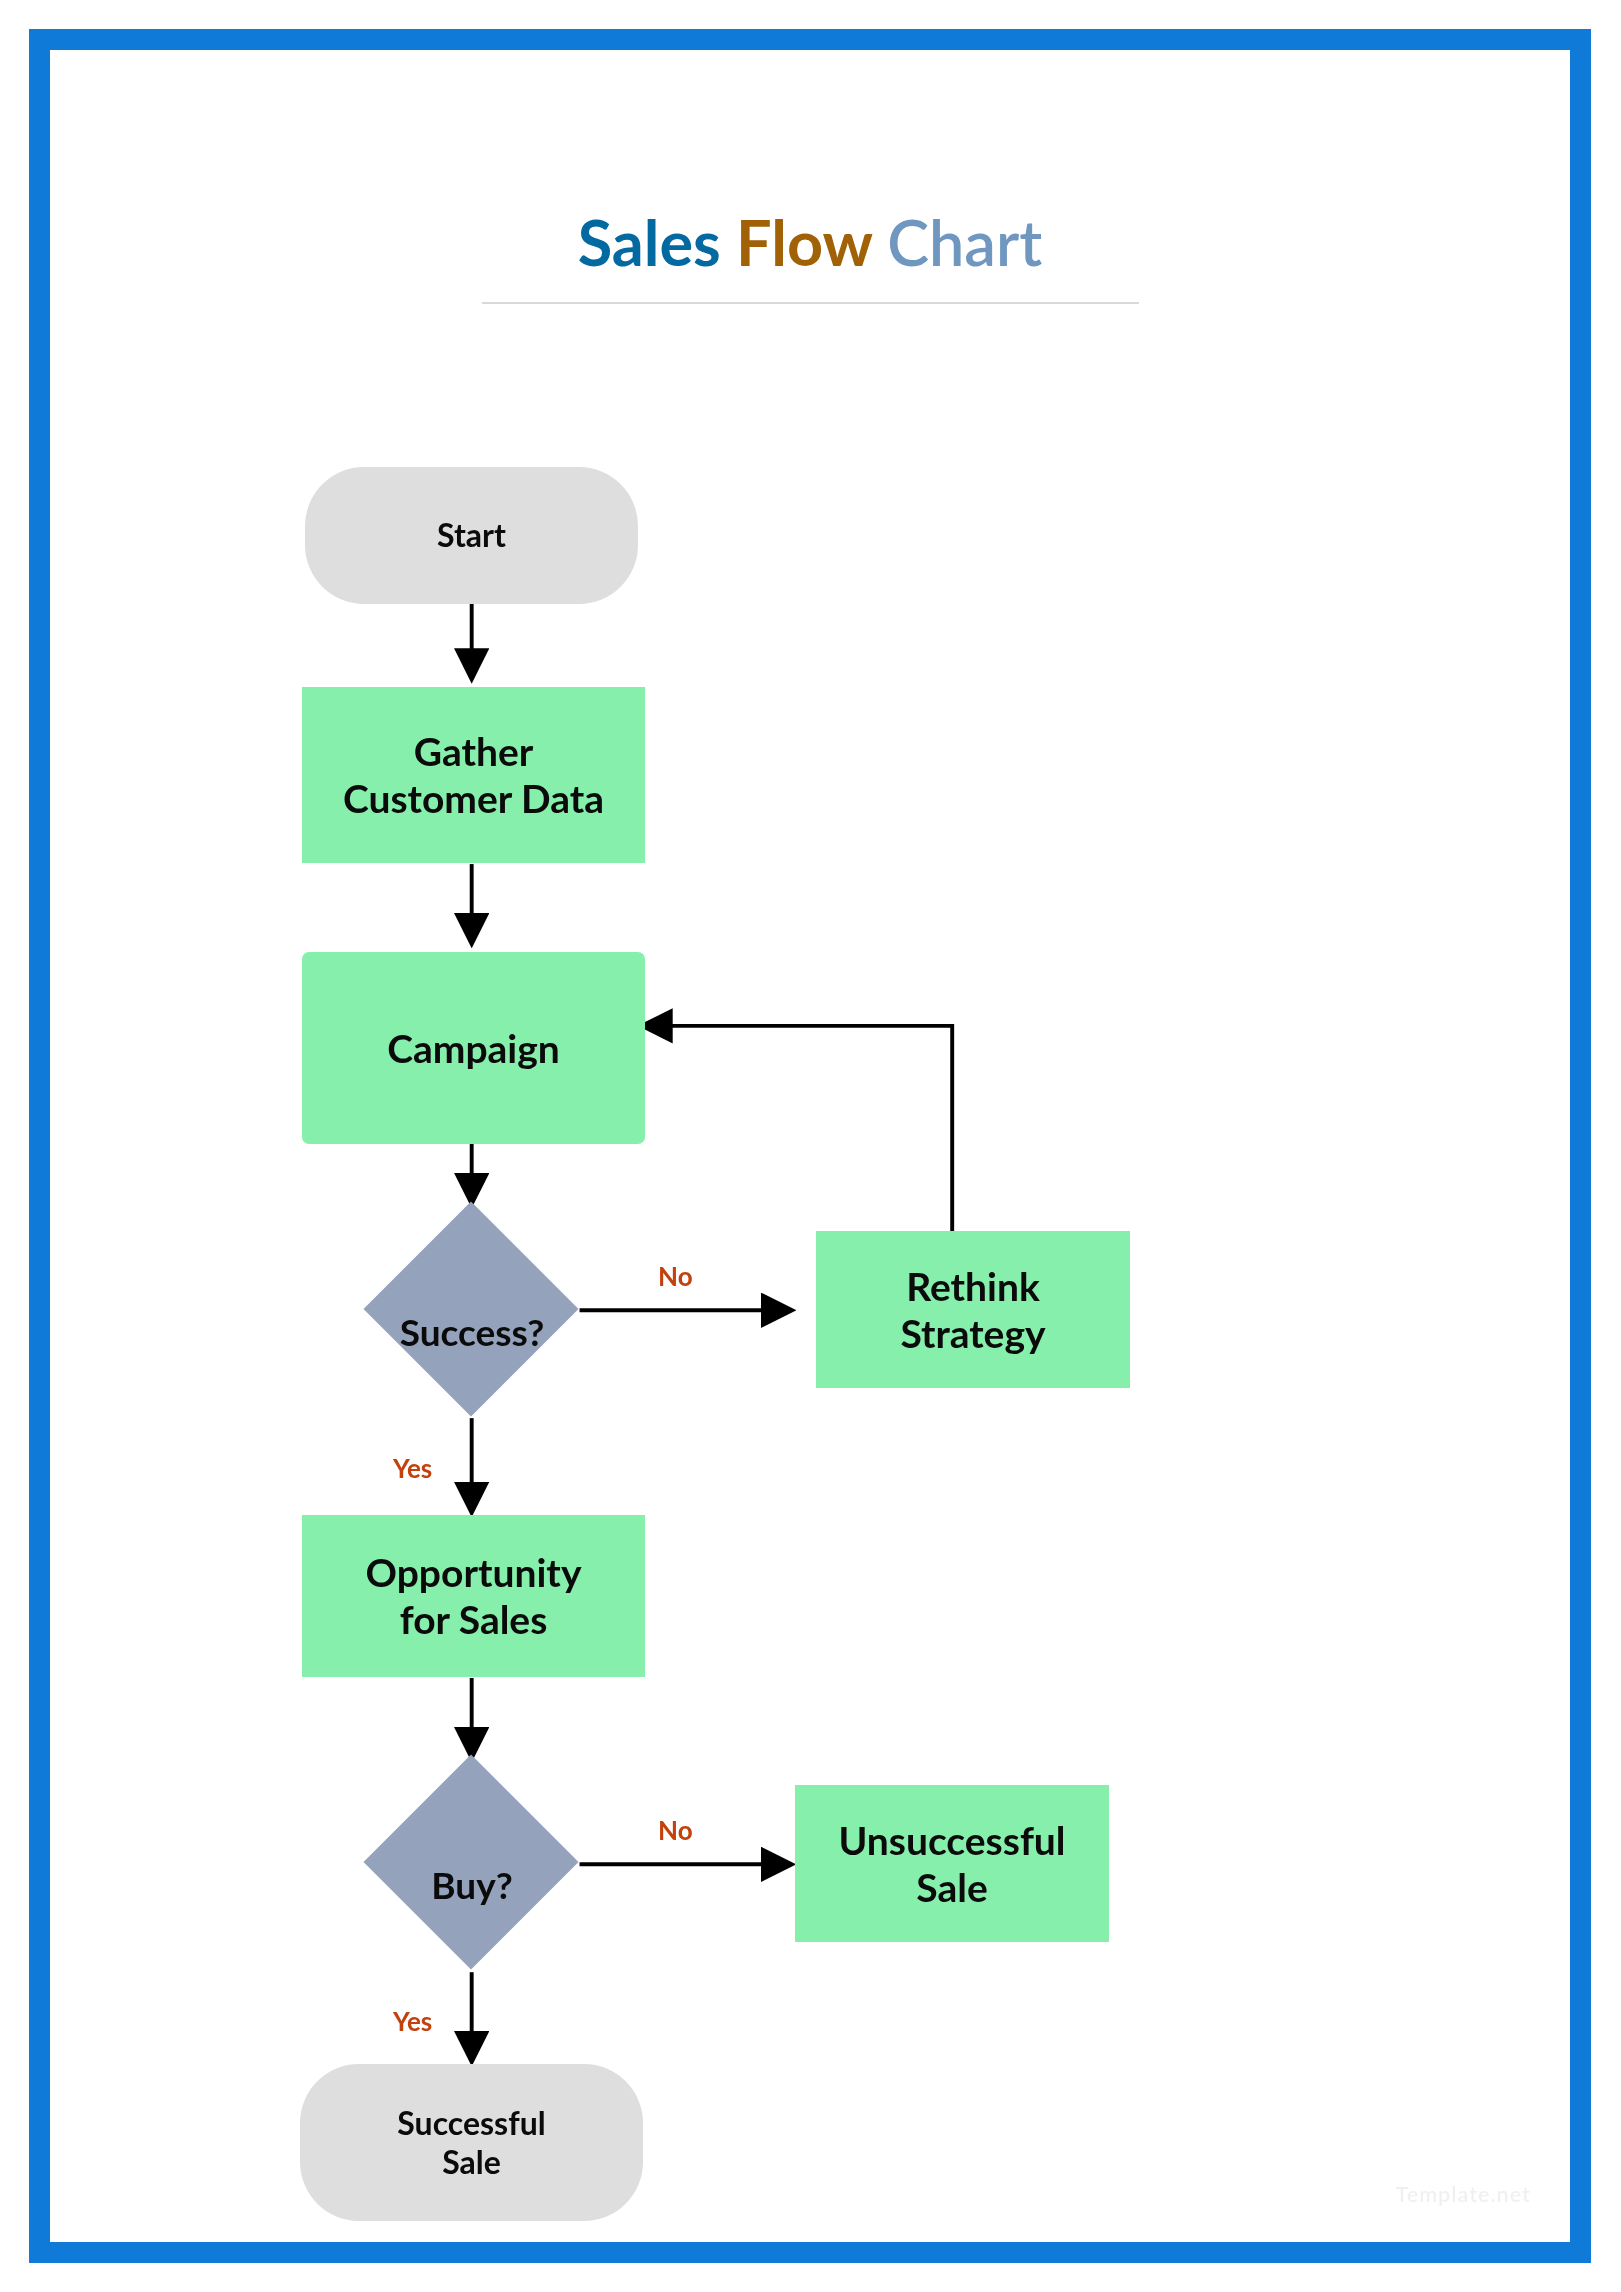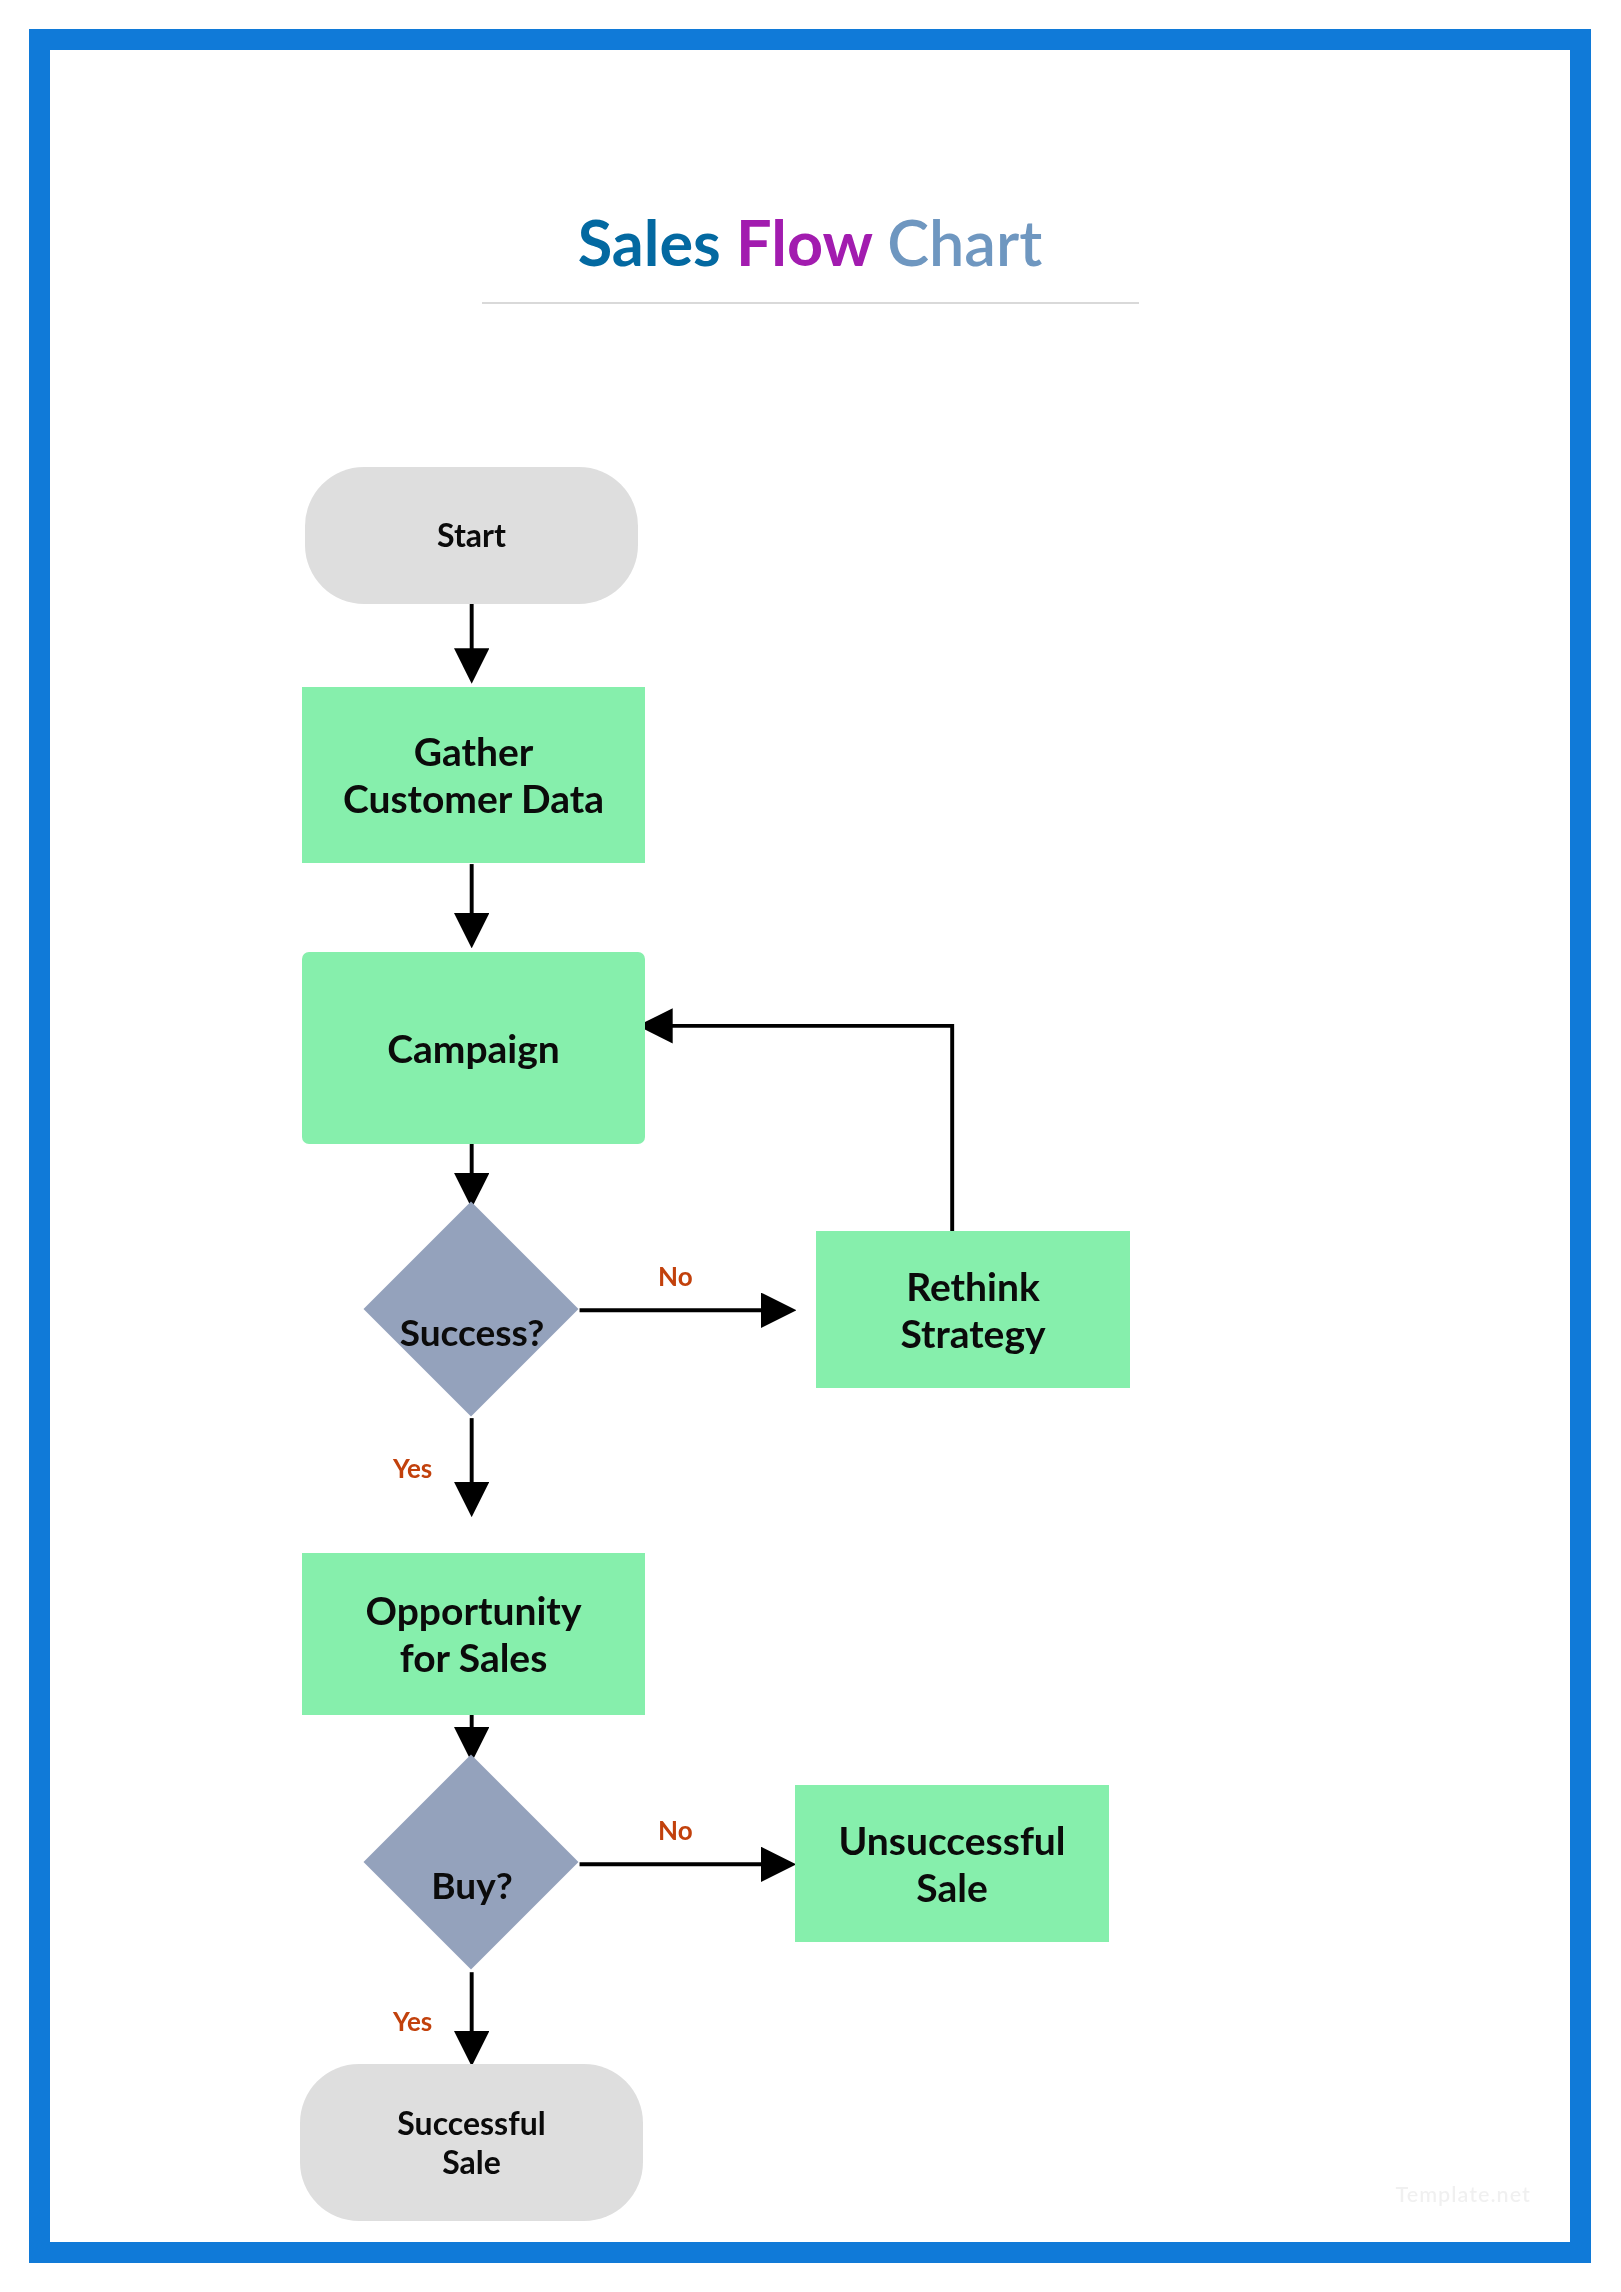--- a/index.html
+++ b/index.html
@@ -27,21 +27,21 @@
     text-align: center;
   }
   .title-wrap h1 {
     font-size: 63px;
     font-weight: 700;
     margin: 0;
     line-height: 1.1;
     color: #0a0a0a;
   }
   .title-wrap h1 .w1 { color: #0369a1; }
-  .title-wrap h1 .w2 { color: #a21caf; }
+  .title-wrap h1 .w2 { color: #a16207; }
   .title-wrap h1 .w3 { color: #6f97c0; font-weight: 600; }
   .title-rule {
     width: 657px;
     height: 2px;
     background: #d9d9d9;
     margin: 25.5px auto 0 auto;
   }
 
   .canvas {
     position: absolute;
@@ -172,21 +172,21 @@
 
     <div class="shape diamond" style="left:314px; top:1152px;">
       <div class="bg"></div>
       <span class="lbl">Success?</span>
     </div>
 
     <div class="shape process" style="left:766px; top:1181px; width:314px; height:157px;">
       <span>Rethink<br>Strategy</span>
     </div>
 
-    <div class="shape process" style="left:252px; top:1503px; width:343px; height:162px;">
+    <div class="shape process" style="left:252px; top:1465px; width:343px; height:162px;">
       <span>Opportunity<br>for Sales</span>
     </div>
 
     <div class="shape diamond" style="left:314px; top:1705px;">
       <div class="bg"></div>
       <span class="lbl">Buy?</span>
     </div>
 
     <div class="shape process" style="left:745px; top:1735px; width:314px; height:157px;">
       <span>Unsuccessful<br>Sale</span>

